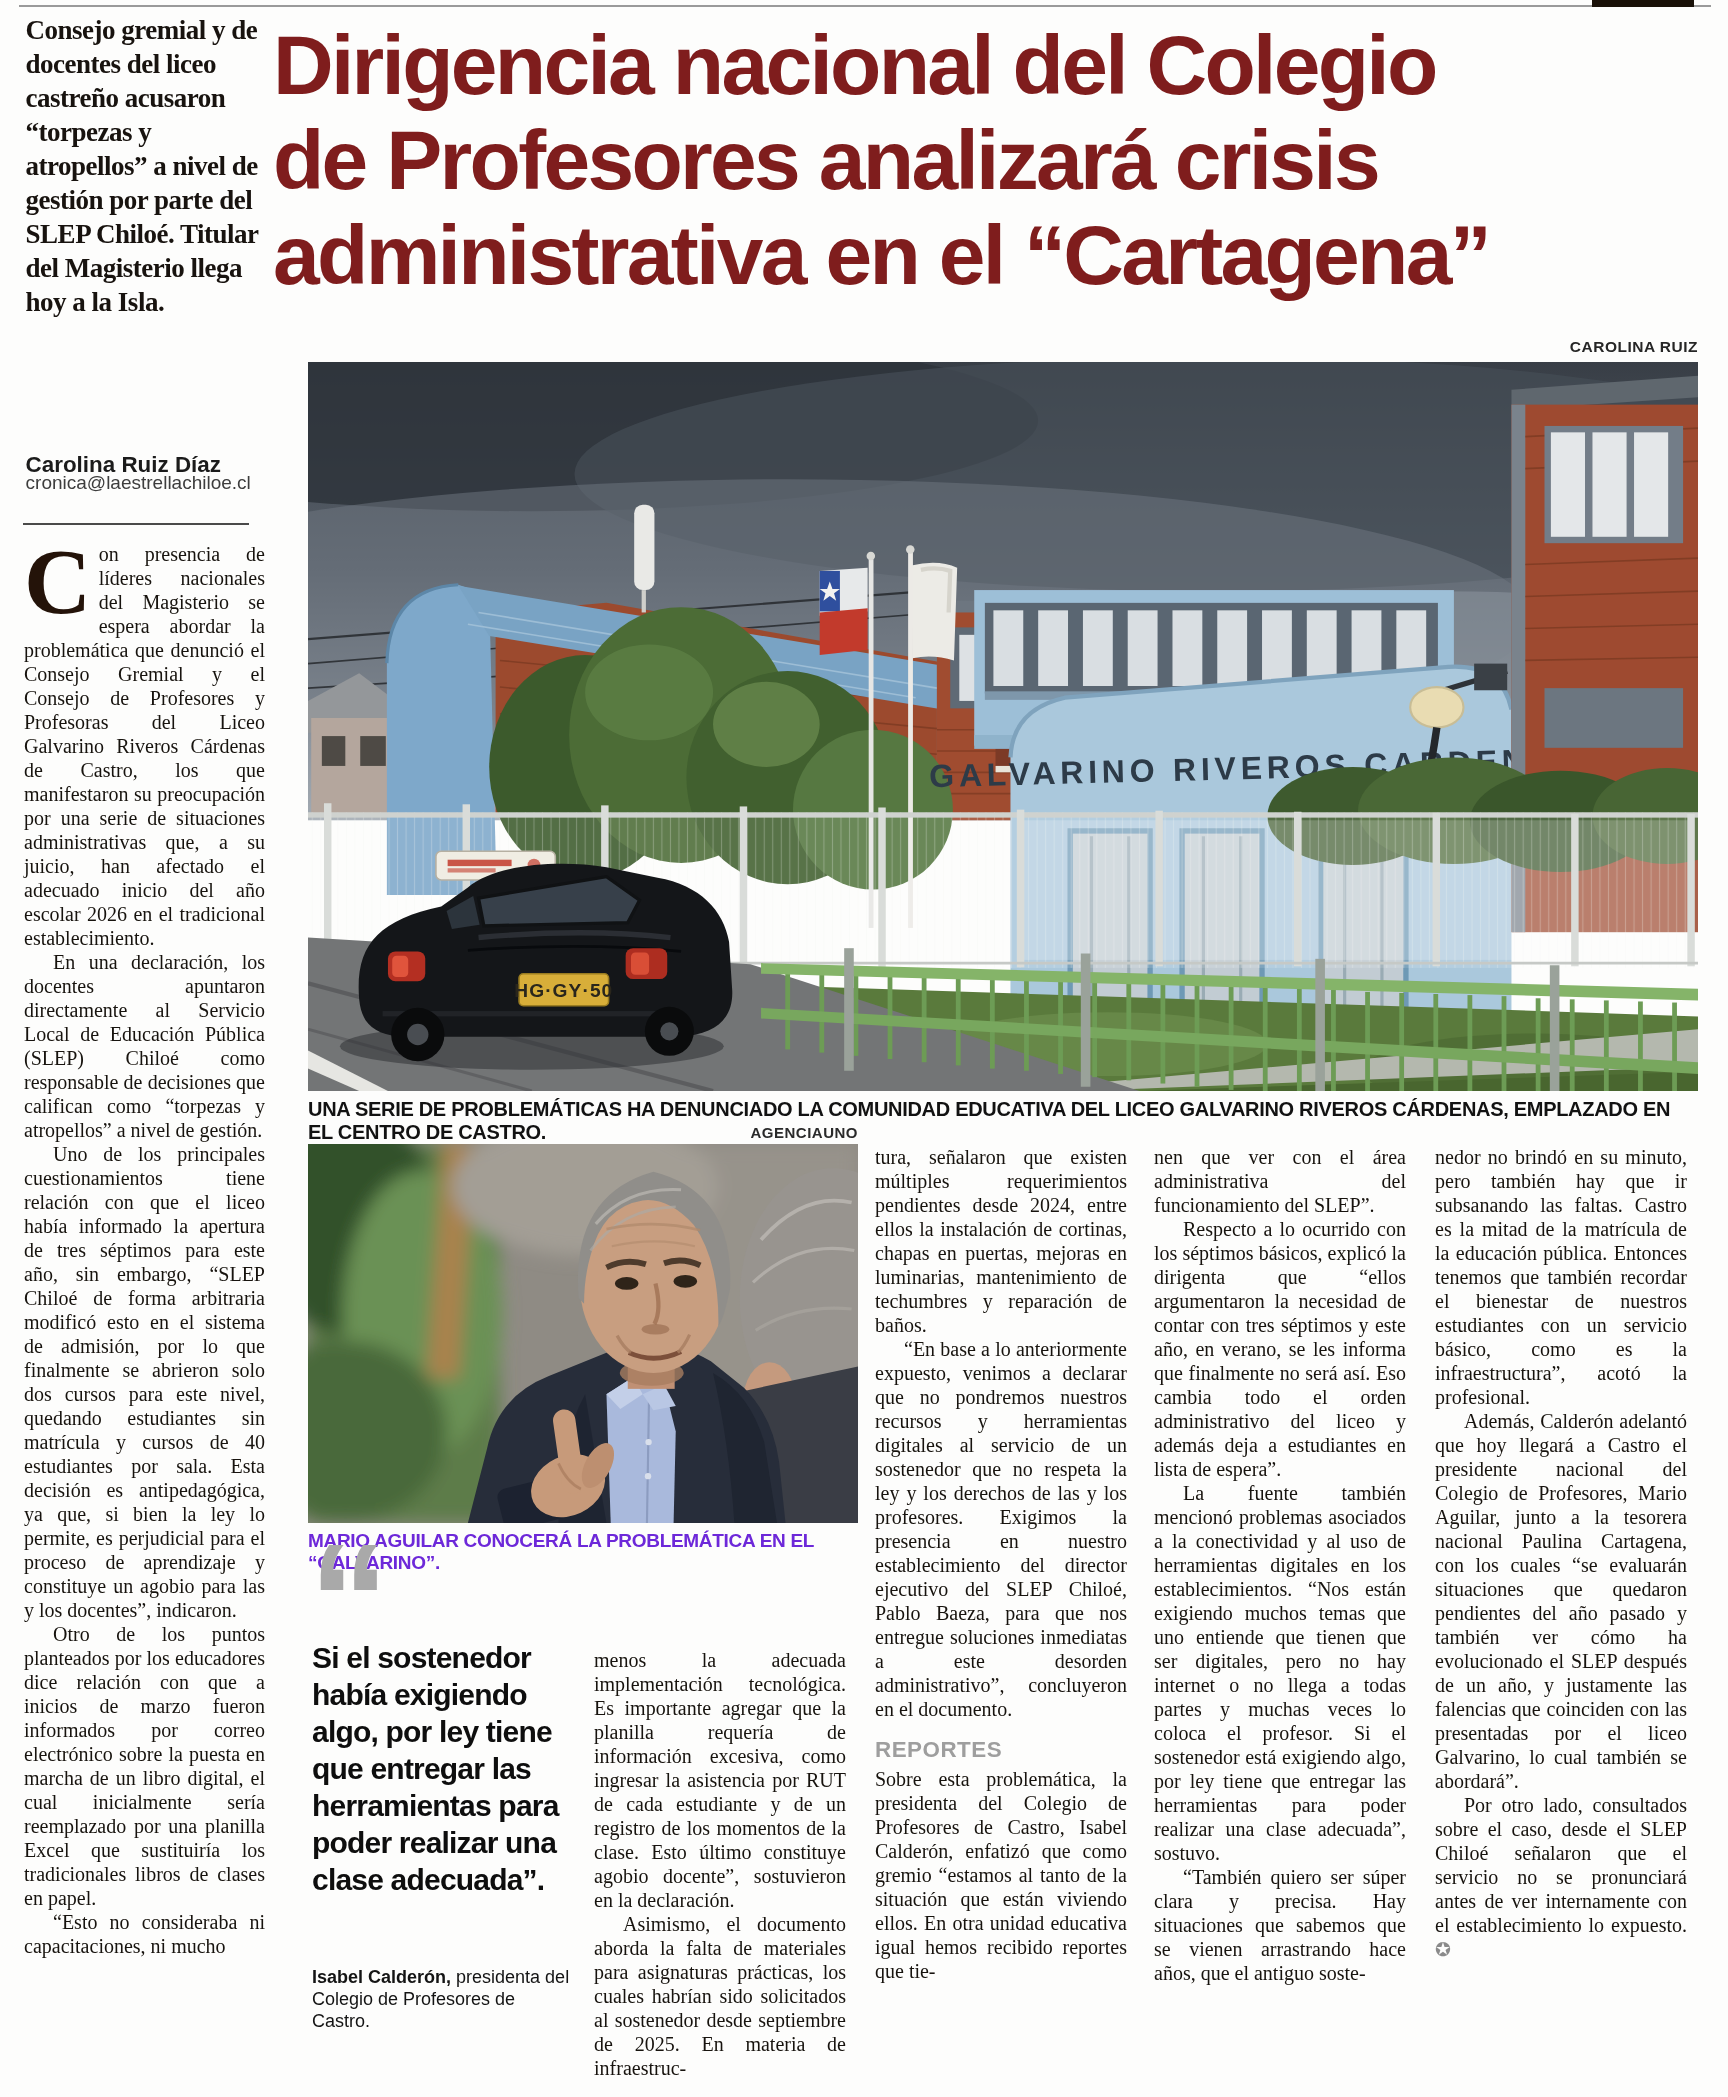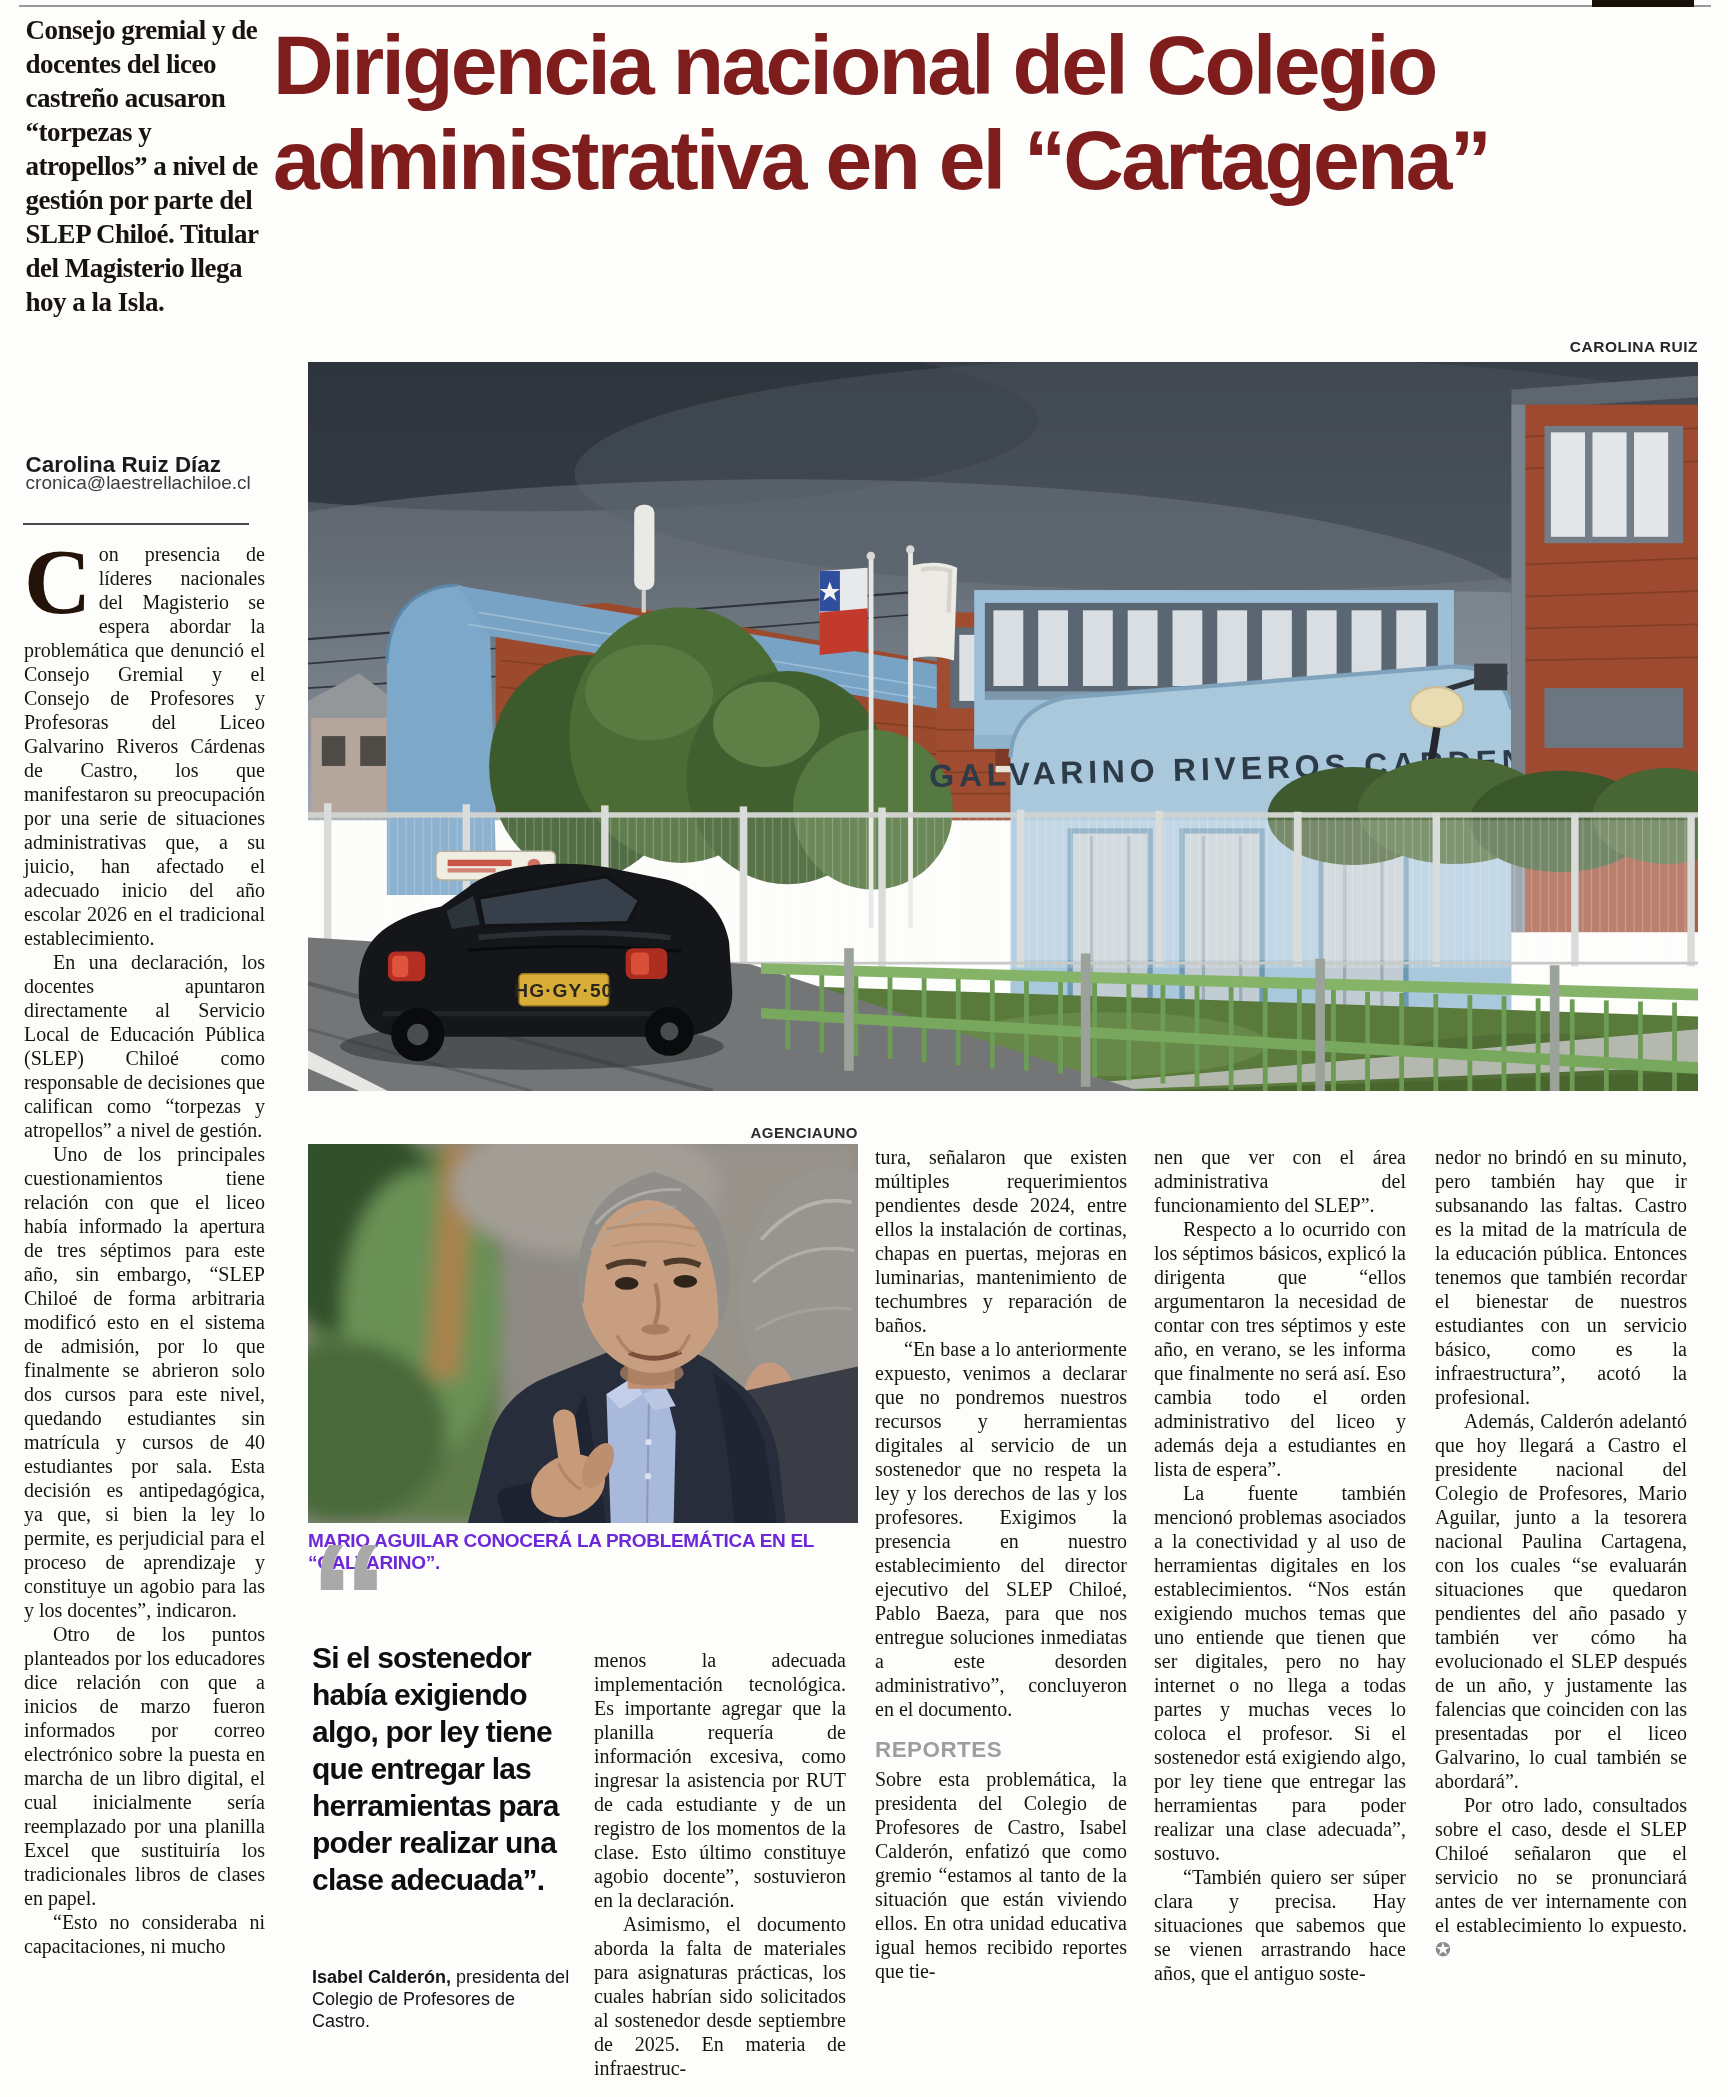--- a/index.html
+++ b/index.html
@@ -60,20 +60,21 @@
   <div class="abs" id="top-rule"></div>
   <div class="abs" id="top-black-bar"></div>
 
   <div class="abs" id="deck">Consejo gremial y de docentes del liceo castreño acusaron “torpezas y atropellos” a nivel de gestión por parte del SLEP Chiloé. Titular del Magisterio llega hoy a la Isla.</div>
   <div class="abs" id="byline">Carolina Ruiz Díaz</div>
   <div class="abs" id="email">cronica@laestrellachiloe.cl</div>
   <div class="abs" id="deck-rule"></div>
 
   <div class="abs" id="headline">
     <div>Dirigencia nacional del Colegio</div>
+    <div>de Profesores analizará crisis</div>
     <div>administrativa en el “Cartagena”</div>
   </div>
 
   <div class="abs" id="main-credit">CAROLINA RUIZ</div>
 
   <svg class="abs" id="main-photo" viewBox="0 0 2608 1368" preserveAspectRatio="none">
     <defs>
       <linearGradient id="sky" x1="0" y1="0" x2="0" y2="1">
         <stop offset="0" stop-color="#383e46"></stop>
           <stop offset="0.45" stop-color="#59616b"></stop>
@@ -341,20 +342,21 @@
       <rect x="396" y="1148" width="168" height="60" rx="8" fill="#d8ae39" stroke="#9a7c20" stroke-width="3"></rect>
       <text x="480" y="1192" text-anchor="middle" font-family="Liberation Sans, sans-serif" font-weight="bold" font-size="36" letter-spacing="2" fill="#2a261c">HG·GY·50</text>
       <rect x="140" y="1218" width="560" height="10" fill="#26292d" opacity="0.7"></rect>
       <circle cx="206" cy="1262" r="50" fill="#0a0b0c"></circle>
         <circle cx="206" cy="1262" r="20" fill="#494d52"></circle>
       <circle cx="678" cy="1256" r="46" fill="#0a0b0c"></circle>
         <circle cx="678" cy="1256" r="17" fill="#494d52"></circle>
     </g>
   </svg>
 
+  <div class="abs" id="main-caption">UNA SERIE DE PROBLEMÁTICAS HA DENUNCIADO LA COMUNIDAD EDUCATIVA DEL LICEO GALVARINO RIVEROS CÁRDENAS, EMPLAZADO EN EL CENTRO DE CASTRO.</div>
   <div class="abs" id="agency-credit">AGENCIAUNO</div>
 
   <svg class="abs" id="mario-photo" viewBox="0 0 1032 712" preserveAspectRatio="none">
     <defs>
         <filter id="blurbg" x="-10%" y="-10%" width="120%" height="120%">
           <feGaussianBlur stdDeviation="16"></feGaussianBlur>
         </filter>
       </defs>
     <rect x="0" y="0" width="1032" height="712" fill="#8f8b84"></rect>
     <g filter="url(#blurbg)">

